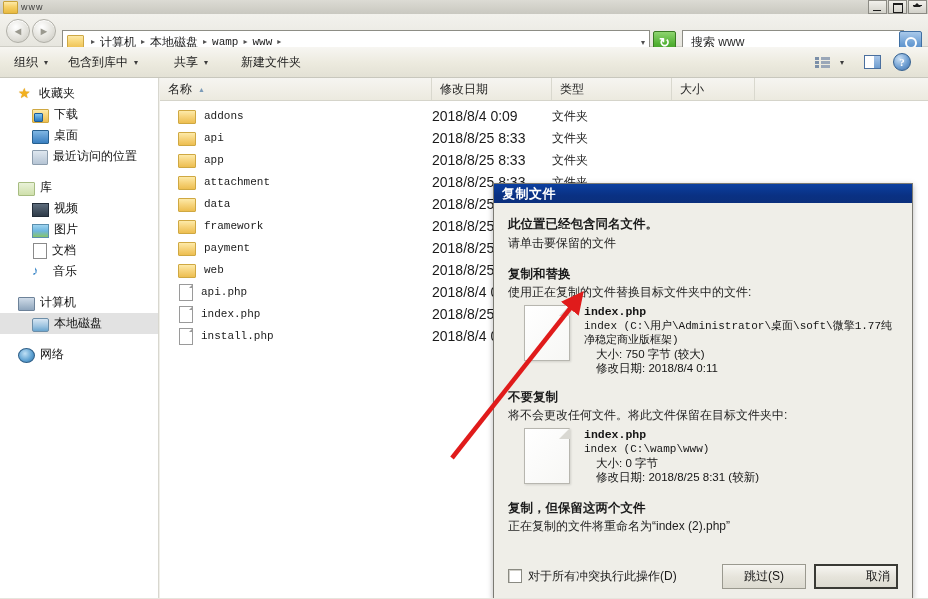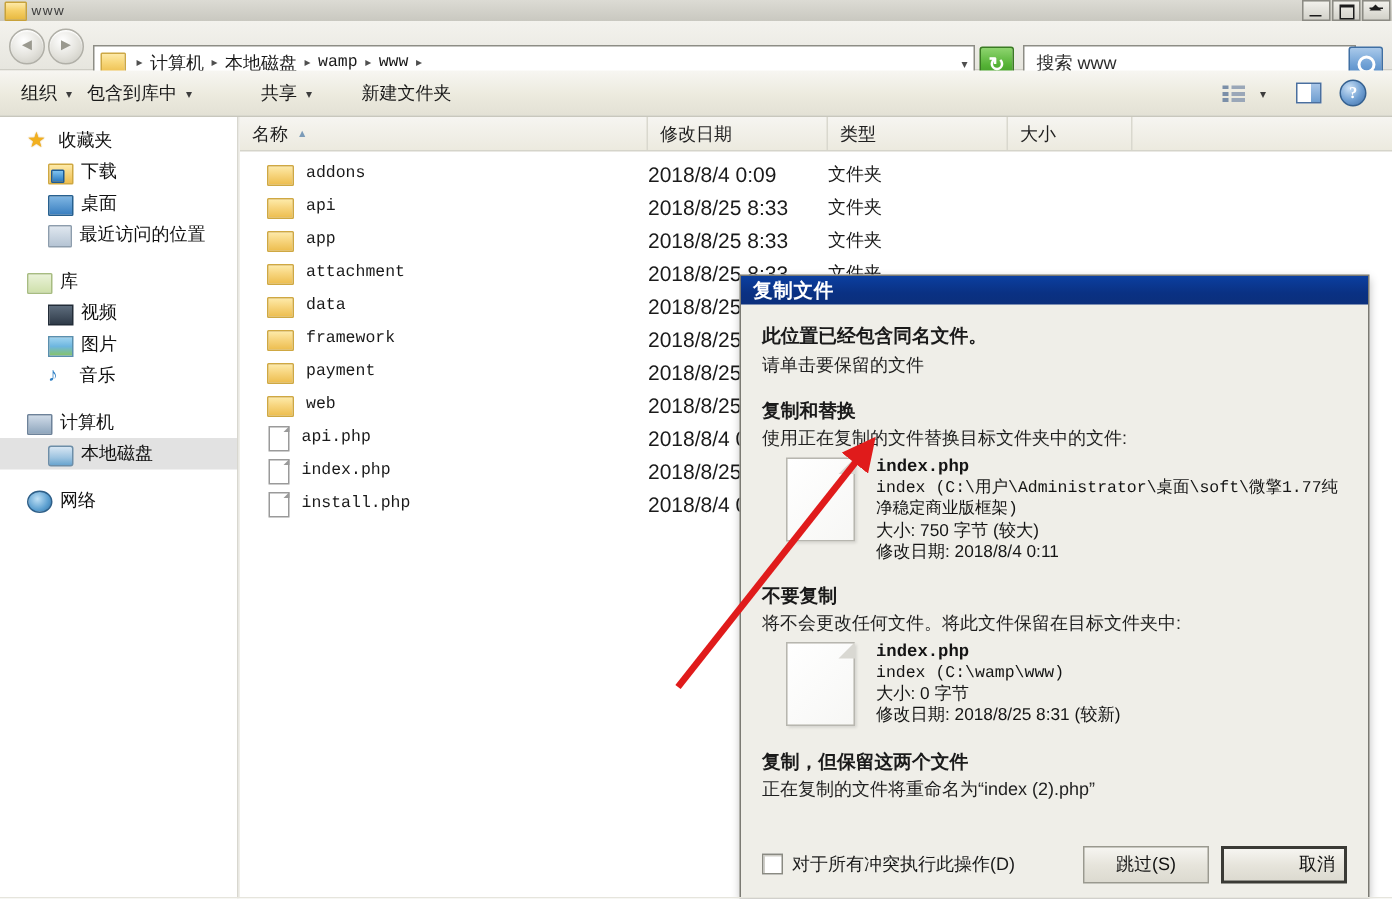--- a/index.html
+++ b/index.html
@@ -429,21 +429,21 @@
     border-width: 0 0 11px 11px;
     border-style: solid;
     border-color: transparent transparent #d9d8d2 transparent;
   }
   .finfo { font-size: 11.5px; color: #141414; line-height: 14px; }
   .finfo .fname {
     font-family: "Liberation Mono", monospace;
     font-weight: bold; font-size: 11.5px;
   }
   .finfo .fpath { font-family: "Liberation Mono", monospace; font-size: 11px; }
-  .finfo .fmeta { font-size: 11.5px; }
+  .finfo .fmeta { font-size: 11.5px; margin-left: 12px; }
 
   .opt3 { margin-top: 16px; }
 
   .dlg-footer {
     position: absolute; left: 0; right: 0; bottom: 0;
     height: 44px;
     display: flex; align-items: center;
     padding: 0 14px;
     box-sizing: border-box;
   }
@@ -534,21 +534,21 @@
     <div class="searchicon">
       <span class="mag"></span>
     </div>
   </div>
 
   <div class="toolbar">
     <div class="tb-item" style="left:8px;">
       <span>组织</span>
       <span class="tb-caret">▾</span>
     </div>
-    <div class="tb-item" style="left:52px;">
+    <div class="tb-item" style="left:62px;">
       <span>包含到库中</span>
       <span class="tb-caret">▾</span>
     </div>
     <div class="tb-item" style="left:168px;">
       <span>共享</span>
       <span class="tb-caret">▾</span>
     </div>
     <div class="tb-item" style="left:235px;">
       <span>新建文件夹</span>
     </div>
@@ -591,20 +591,24 @@
         <span class="sb-ico ic-lib"></span>
         <span>库</span>
       </div>
       <div class="sb-row child">
         <span class="sb-ico ic-video"></span>
         <span>视频</span>
       </div>
       <div class="sb-row child">
         <span class="sb-ico ic-pic"></span>
         <span>图片</span>
+      </div>
+      <div class="sb-row child">
+        <span class="sb-ico ic-doc"></span>
+        <span>文档</span>
       </div>
       <div class="sb-row child">
         <span class="sb-ico ic-music">♪</span>
         <span>音乐</span>
       </div>
     </div>
 
     <div class="sb-group">
       <div class="sb-row">
         <span class="sb-ico ic-comp"></span>

